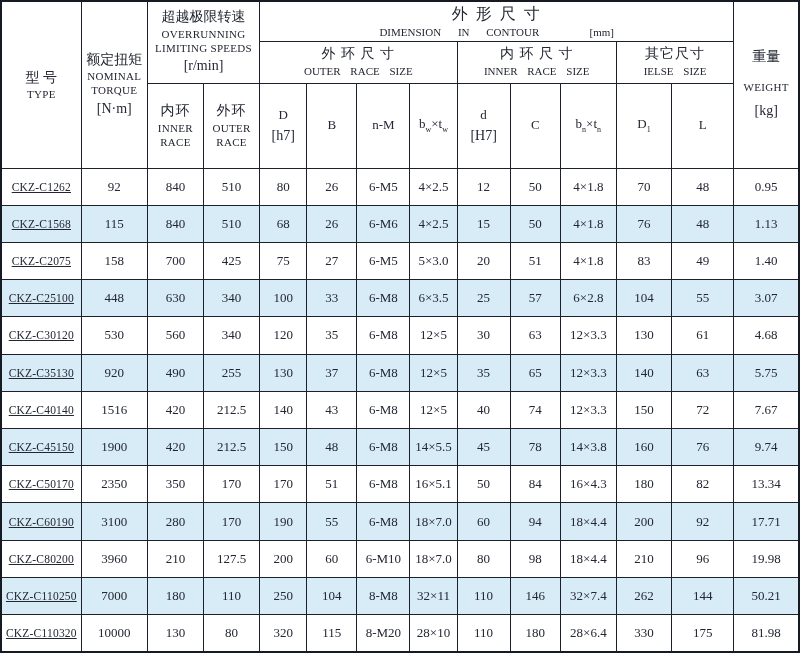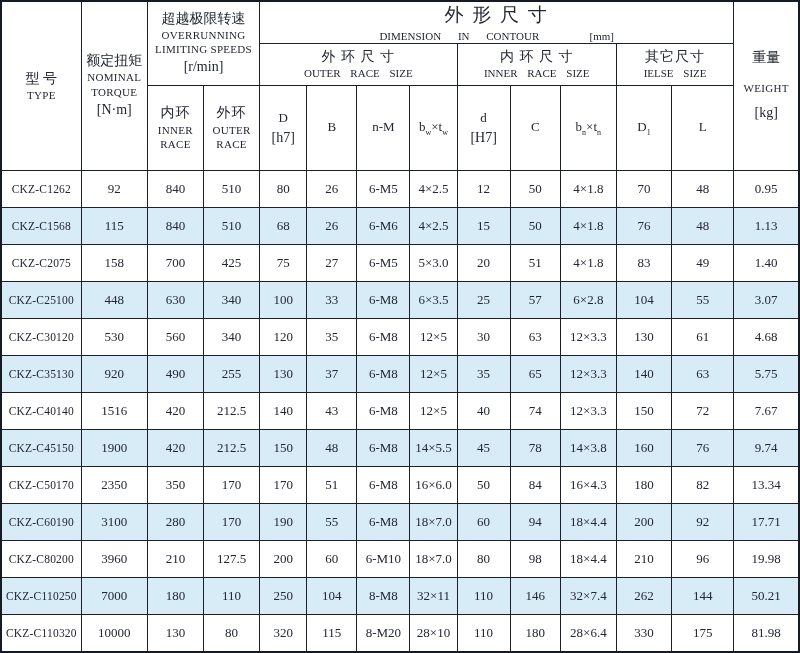--- a/index.html
+++ b/index.html
@@ -30,30 +30,30 @@
     font-weight: normal;
     background: #ffffff;
     overflow: hidden;
   }
   thead th { background: #d3e9f6; }
   tr.stripe td { background: #d8ecf8; }
   .zh { font-size: 14px; letter-spacing: 1px; display: block; line-height: 1.35; }
   .zh-big { font-size: 14px; display: block; line-height: 1.3; }
   .en { font-size: 11px; display: block; line-height: 1.3; letter-spacing: 0.3px; }
   .unit { font-size: 14px; display: block; line-height: 1.5; }
-  .dim-zh { font-size: 19px; display: block; letter-spacing: 2px; line-height: 1.4; }
+  .dim-zh { font-size: 16px; display: block; letter-spacing: 2px; line-height: 1.4; }
   .dim-en { font-size: 11px; display: block; word-spacing: 14px; line-height: 1.3; }
   .sec-en { font-size: 11px; display: block; word-spacing: 7px; line-height: 1.35; text-align: center; }
   .sym { font-size: 13px; line-height: 1.6; }
   .tol { font-size: 14px; display: block; line-height: 1.4; }
   sub { font-size: 8px; }
   .gap-s { display: block; height: 6px; }
   .gap-m { display: block; height: 14px; }
   td { font-size: 13px; }
-  td.model { font-size: 11.5px; letter-spacing: 0.2px; }
+  td.model { font-size: 11.5px; letter-spacing: 0.2px; text-decoration: underline; }
   tbody tr { height: 37px; }
   tr.hr1 { height: 40px; }
   tr.hr2 { height: 42px; }
   tr.hr3 { height: 85px; }
 </style>
 </head>
 <body>
 
 <div class="page">
   <table class="spec">
@@ -289,21 +289,21 @@
           <td>9.74</td>
         </tr>
         <tr>
           <td class="model">CKZ-C50170</td>
           <td>2350</td>
           <td>350</td>
           <td>170</td>
           <td>170</td>
           <td>51</td>
           <td>6-M8</td>
-          <td>16×6.0</td>
+          <td>16×5.1</td>
           <td>50</td>
           <td>84</td>
           <td>16×4.3</td>
           <td>180</td>
           <td>82</td>
           <td>13.34</td>
         </tr>
         <tr class="stripe">
           <td class="model">CKZ-C60190</td>
           <td>3100</td>

